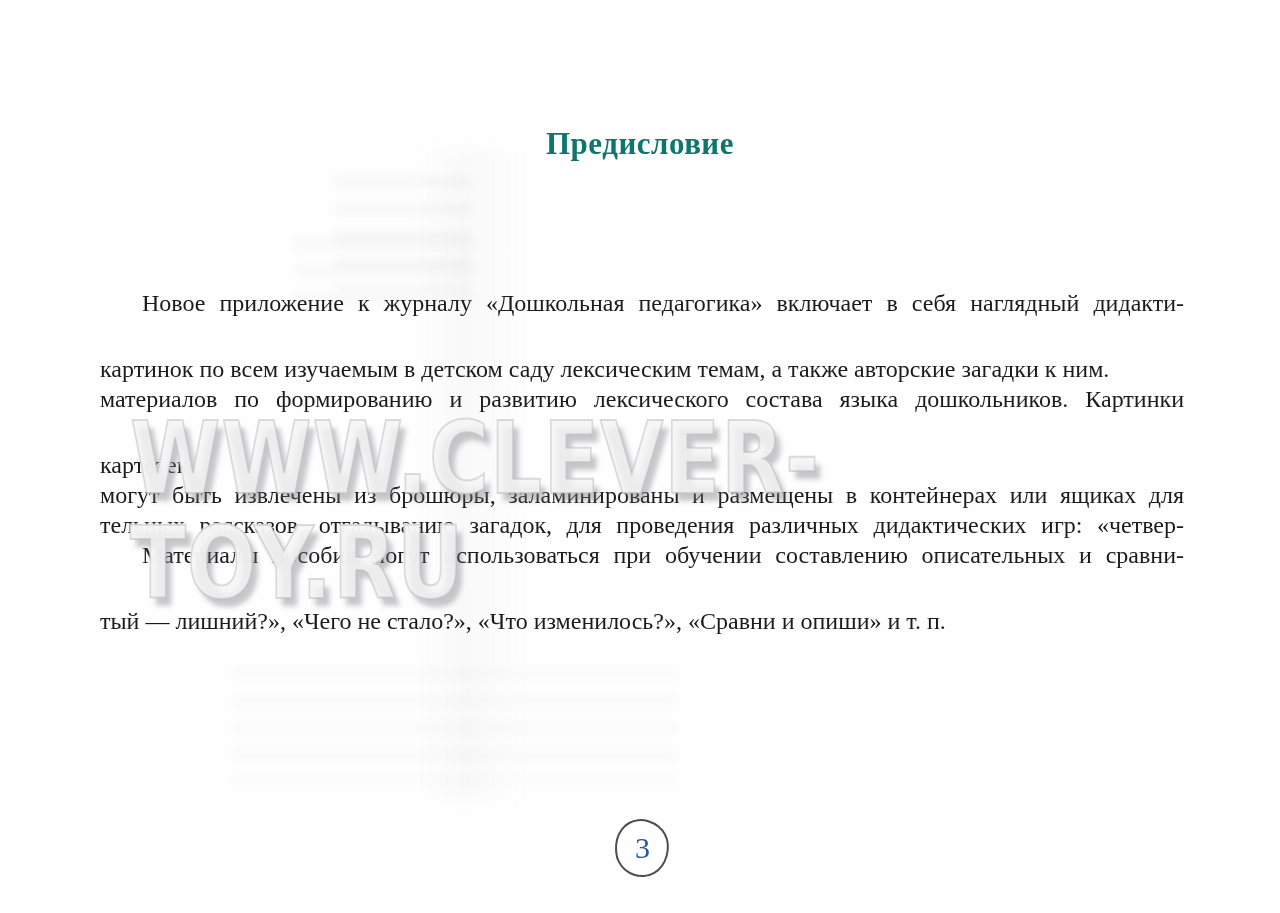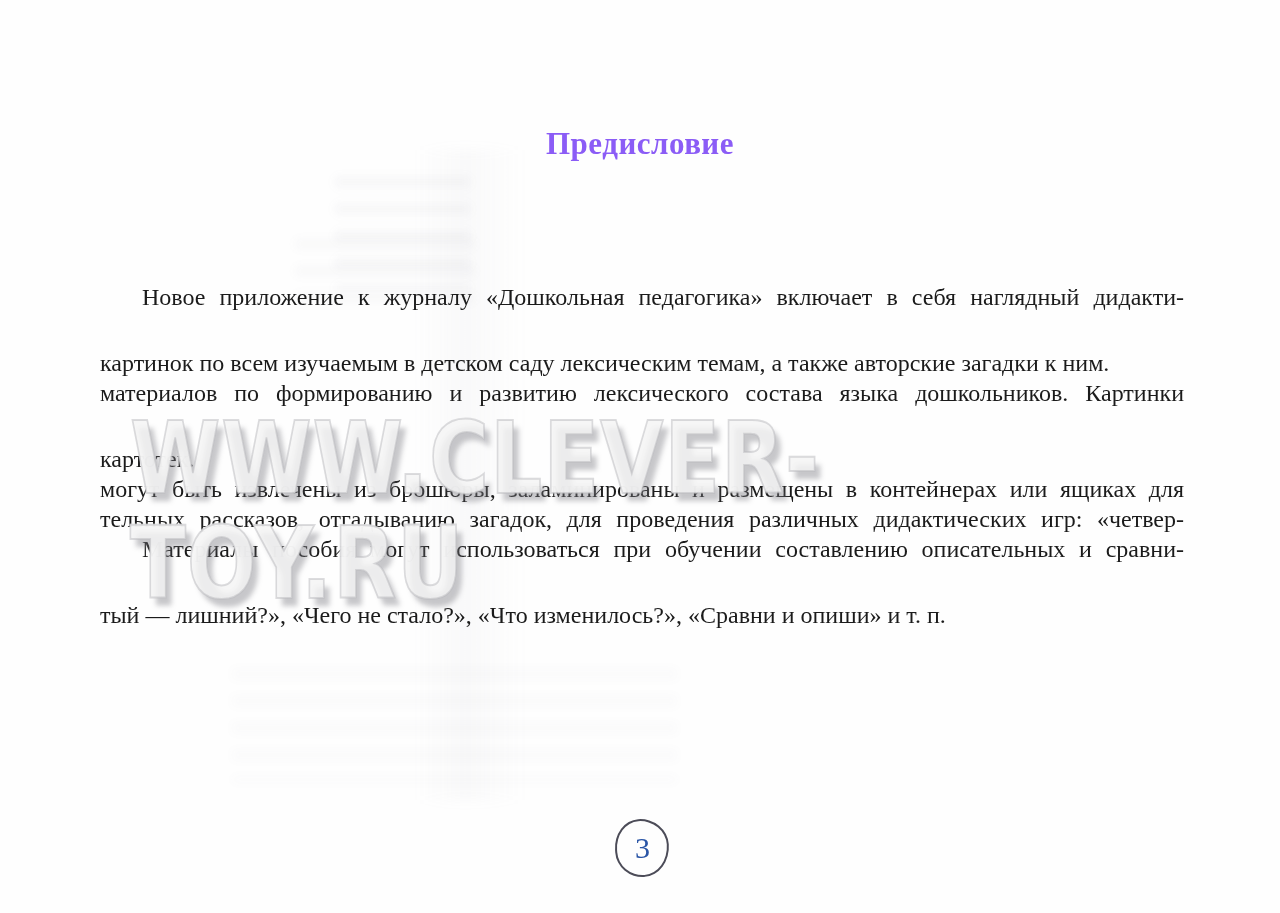--- a/index.html
+++ b/index.html
@@ -46,26 +46,26 @@
   .doc-title {
     position: absolute;
     top: 126px;
     left: 0;
     width: 1280px;
     margin: 0;
     text-align: center;
     font-size: 31px;
     font-weight: bold;
     letter-spacing: 0.5px;
-    color: #8b5cf6;
+    color: #0f766e;
   }
 
   .body-text {
     position: absolute;
-    top: 282px;
+    top: 288px;
     left: 100px;
     width: 1084px;
     font-size: 24px;
     line-height: 30px;
     color: #1b1b1b;
   }
   .line {
     text-align: justify;
     text-align-last: justify;
     height: 30px;

